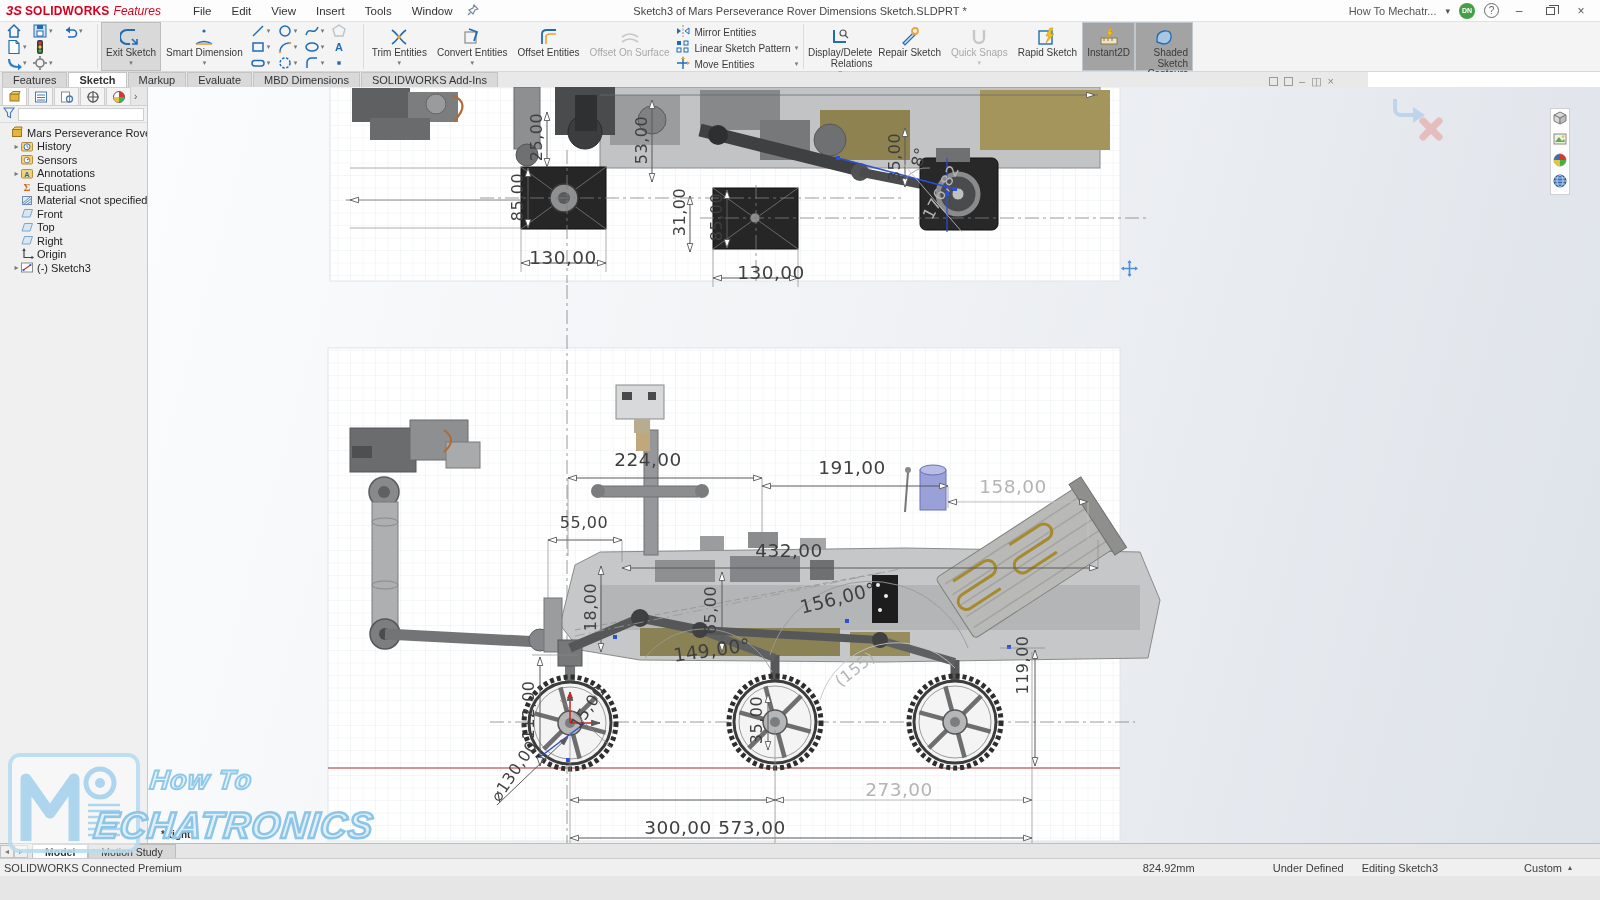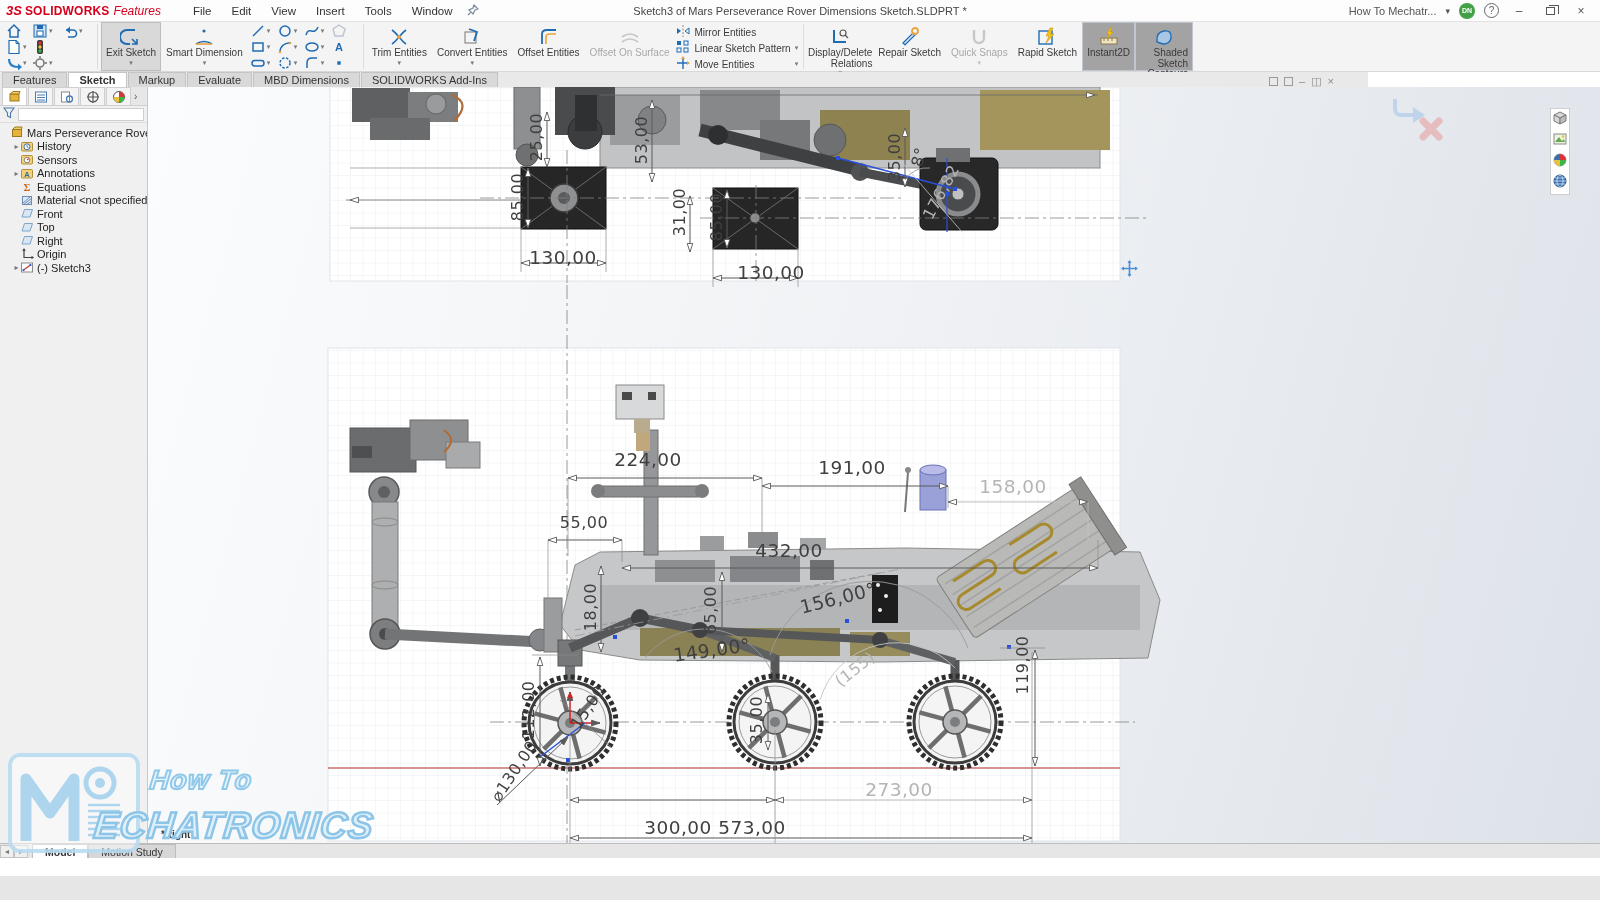--- a/index.html
+++ b/index.html
@@ -986,20 +986,30 @@
   </div>
 
   <div id="doctabs">
     <span class="tab-scroll">◂</span>
     <span class="tab-scroll">▸</span>
     <div id="doctabs-host" style="display:flex; align-items:flex-end; margin-left:4px;">
         <div class="dtab active">Model</div>
         <div class="dtab">Motion Study</div>
       </div>
   </div>
+  <div id="statusbar">
+    <span id="status-left">SOLIDWORKS Connected Premium</span>
+    <div id="status-right">
+      <span id="status-measure">824.92mm</span>
+      <span id="status-def">Under Defined</span>
+      <span id="status-edit">Editing Sketch3</span>
+      <span id="status-config">Custom</span>
+      <span id="status-caret">▴</span>
+    </div>
+  </div>
   <div id="bottom-strip"></div>
 
   <div id="wm-logo">
     <svg width="132" height="100" viewBox="0 0 132 100">
       <rect x="2" y="2" width="128" height="96" rx="10" fill="rgba(255,255,255,0.55)" stroke="#b9dcf2" stroke-width="4"></rect>
       <path d="M18,88 V26 L42,60 L66,26 V88" fill="none" stroke="#a5d2ee" stroke-width="11" stroke-linejoin="round"></path>
       <circle cx="92" cy="30" r="14" fill="none" stroke="#a5d2ee" stroke-width="5"></circle>
       <circle cx="92" cy="30" r="5" fill="#a5d2ee"></circle>
       <g stroke="#a5d2ee" stroke-width="2.5">
         <line x1="80" y1="52" x2="112" y2="52"></line>

